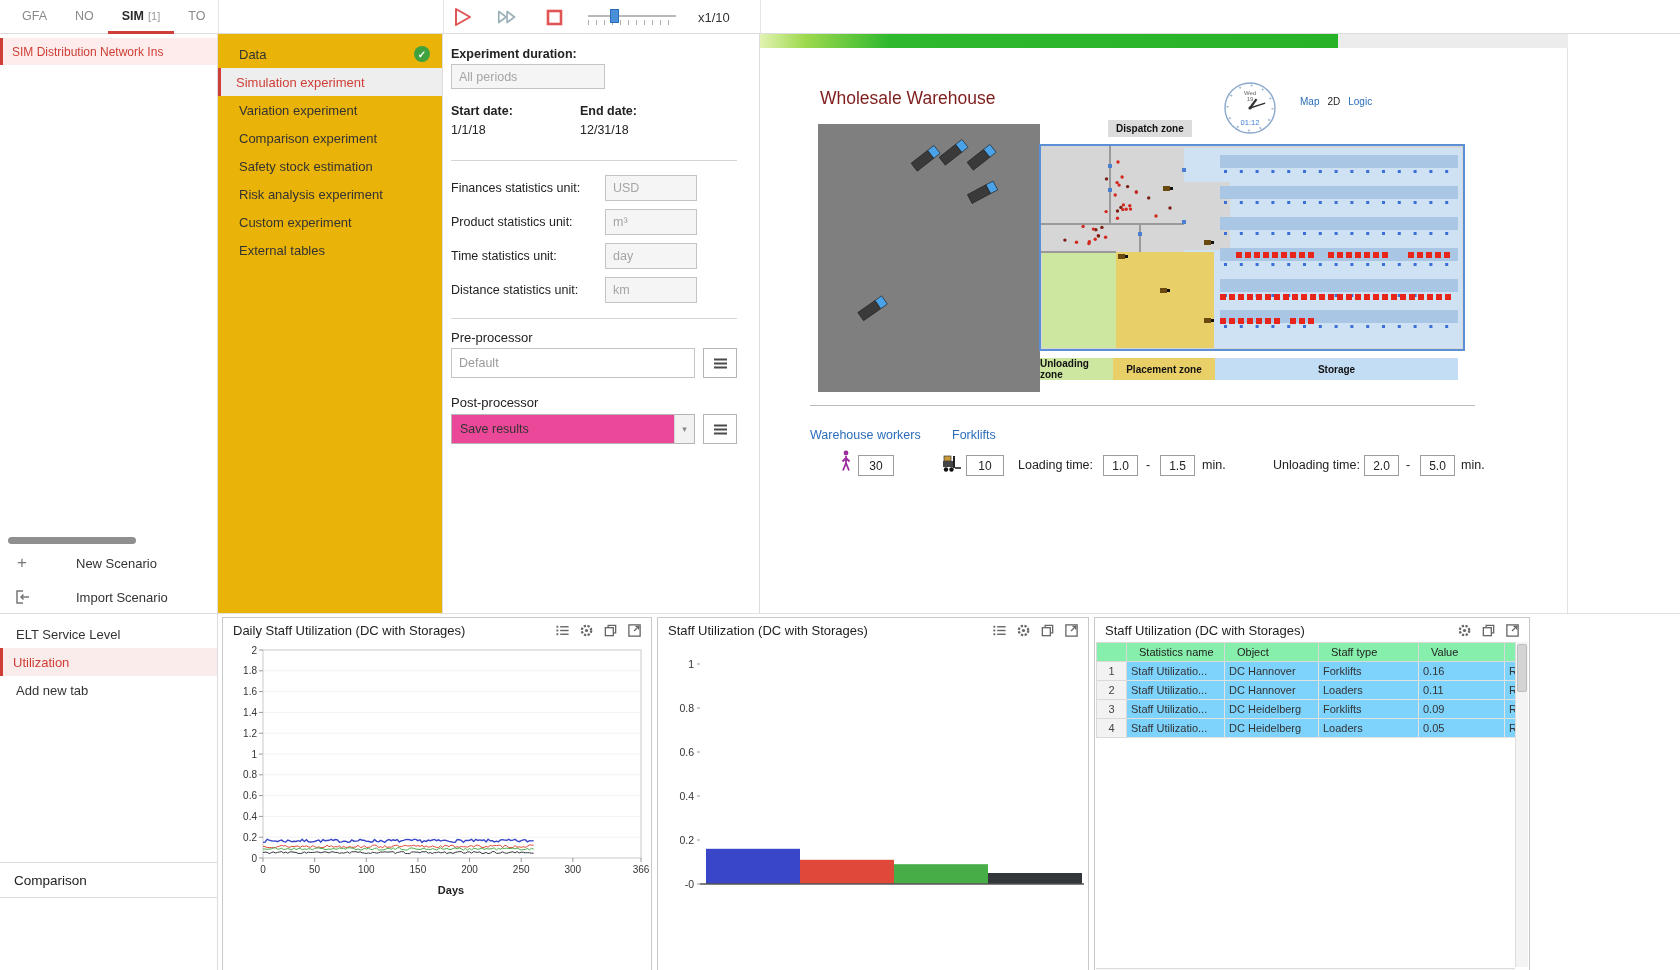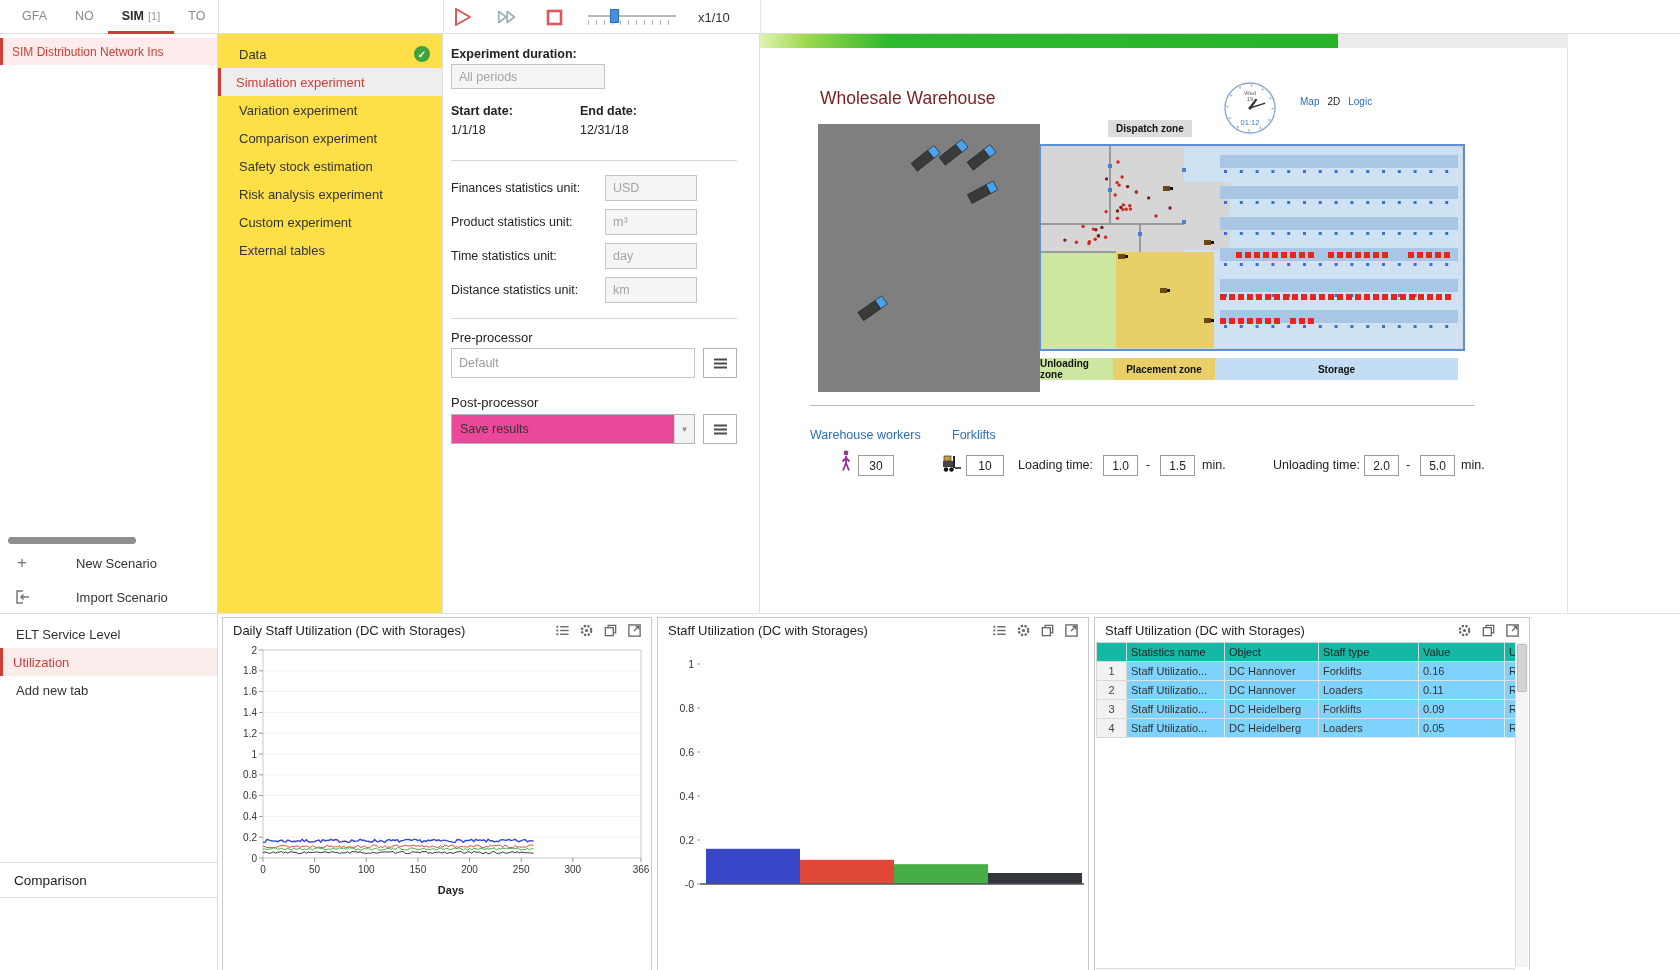--- a/index.html
+++ b/index.html
@@ -19,21 +19,21 @@
 .slider .ticks{position:absolute;left:0;right:0;top:13px;height:5px;background:repeating-linear-gradient(90deg,#b0b0b0 0 1px,transparent 1px 8px)}
 .slider .handle{position:absolute;left:22px;top:2px;width:9px;height:14px;background:#4a90d9;border:1px solid #2a6ebb}
 .speed{font-size:13px;color:#333}
 
 .scenario-col{position:absolute;left:0;top:34px;width:218px;height:579px;border-right:1px solid #ddd;background:#fff}
 .scenario-item{margin-top:4px;height:27px;display:flex;align-items:center;padding-left:9px;background:#fdeceb;color:#cf3e36;border-left:3px solid #cf3e36;font-size:12px;cursor:pointer;white-space:nowrap;overflow:hidden}
 .scen-scroll{position:absolute;left:8px;top:503px;width:128px;height:7px;background:#8f8f8f;border-radius:4px;cursor:pointer}
 .scen-action{position:absolute;left:0;width:218px;height:28px;display:flex;align-items:center;cursor:pointer}
 .scen-action .aicon{width:20px;margin-left:12px;display:flex;align-items:center;justify-content:center;color:#777;font-size:17px}
 .scen-action .alabel{margin-left:44px;font-size:13px;color:#333}
-.menu-col{position:absolute;left:218px;top:34px;width:225px;height:579px;border-right:1px solid #ddd;background:#fde047;padding-top:6px}
+.menu-col{position:absolute;left:218px;top:34px;width:225px;height:579px;border-right:1px solid #ddd;background:#eab308;padding-top:6px}
 .menu-item{height:28px;display:flex;align-items:center;padding-left:18px;padding-right:12px;font-size:13px;color:#333;cursor:pointer;border-left:3px solid transparent}
 .menu-item.sel{background:#eeeeee;color:#cf3e36;border-left-color:#cf3e36;padding-left:15px}
 .menu-item .mi-label{flex:1}
 .check{width:16px;height:16px;border-radius:50%;background:#3fa23f;color:#fff;font-size:10px;font-weight:bold;display:flex;align-items:center;justify-content:center}
 
 .settings-col{position:absolute;left:443px;top:34px;width:317px;height:579px;border-right:1px solid #ddd;background:#fff}
 .s-label{position:absolute;font-size:12.5px;color:#222}
 .s-label.b{font-weight:bold}
 .s-input{position:absolute;border:1px solid #c4c4c4;background:#f5f5f5;color:#a5a5a5;font-size:12.5px;padding:0 7px;font-family:"Liberation Sans",sans-serif}
 .s-input.white{background:#fff;color:#9a9a9a}
@@ -71,21 +71,21 @@
 .p2{left:657px;width:432px}
 .p3{left:1094px;width:436px}
 .panel-header{height:22px;display:flex;align-items:center;padding:2px 8px 0 10px}
 .panel-title{flex:1;font-size:13px;color:#222;white-space:nowrap;overflow:hidden}
 .panel-icons{display:flex;gap:7px}
 .picon{width:17px;height:17px;display:flex;align-items:center;justify-content:center;cursor:pointer;border:1px solid transparent}
 .xaxis-label{position:absolute;left:0;top:266px;width:100%;text-align:center;font-size:11px;font-weight:bold;color:#222;padding-left:28px}
 
 .stats-table{position:absolute;left:1px;top:24px;right:14px;bottom:16px;overflow:hidden}
 .stats-table table{border-collapse:collapse;table-layout:fixed;font-size:11px}
-.stats-table th{background:#14b8a6;border:1px solid #d9d9d9;font-weight:normal;text-align:left;padding:2px 4px;height:19px;color:#222;white-space:nowrap;overflow:hidden}
+.stats-table th{background:#86efac;border:1px solid #d9d9d9;font-weight:normal;text-align:left;padding:2px 12px;height:19px;color:#222;white-space:nowrap;overflow:hidden}
 .stats-table td{border:1px solid #e2e2e2;padding:2px 4px;height:19px;white-space:nowrap;overflow:hidden;background:#7dd3fc}
 .stats-table td.rn{background:#f2f2f2;text-align:center;color:#444;border-color:#d9d9d9}
 .hscroll{position:absolute;left:1px;bottom:1px;right:14px;height:14px;background:#f4f4f4;border-top:1px solid #ddd;display:flex;align-items:center}
 .hscroll .arr{width:15px;height:100%;display:flex;align-items:center;justify-content:center;font-size:7px;color:#666;cursor:pointer}
 .hscroll .thumb{height:10px;background:#d4d4d4;border:1px solid #bdbdbd;border-radius:2px;flex:0 0 330px;cursor:pointer}
 .hscroll .space{flex:1}
 .vscroll{position:absolute;right:1px;top:24px;bottom:16px;width:13px;background:#f4f4f4;border-left:1px solid #ddd}
 .vscroll .thumb{position:absolute;left:1px;right:1px;top:2px;height:48px;background:#d4d4d4;border:1px solid #bdbdbd;border-radius:2px;cursor:pointer}
 .bottom-divider{position:absolute;left:218px;top:613px;width:1462px;border-top:1px solid #e2e2e2}
 </style>

